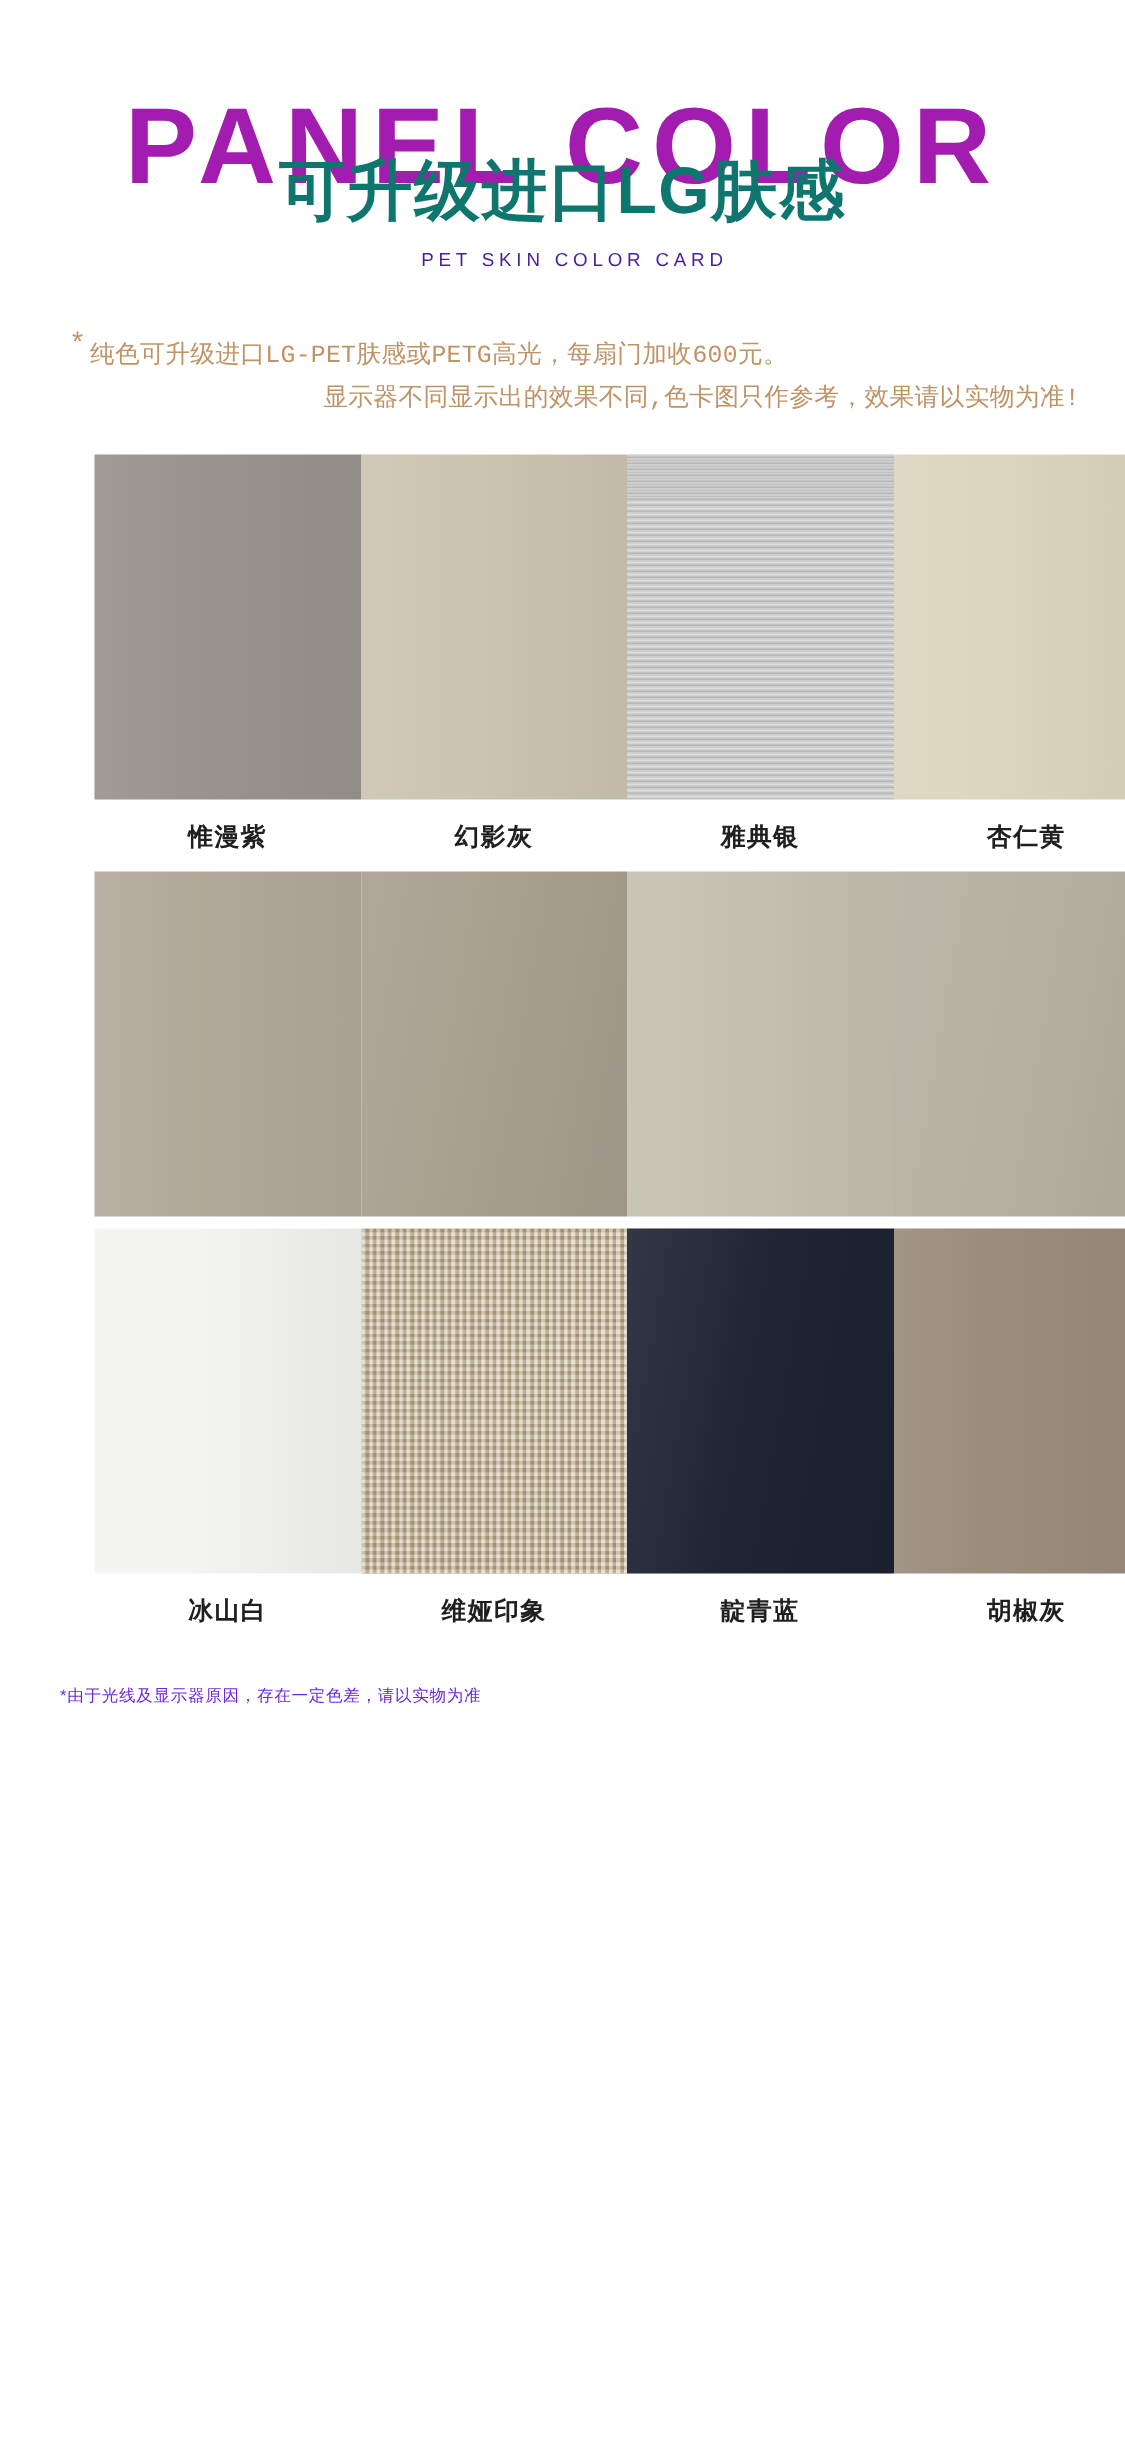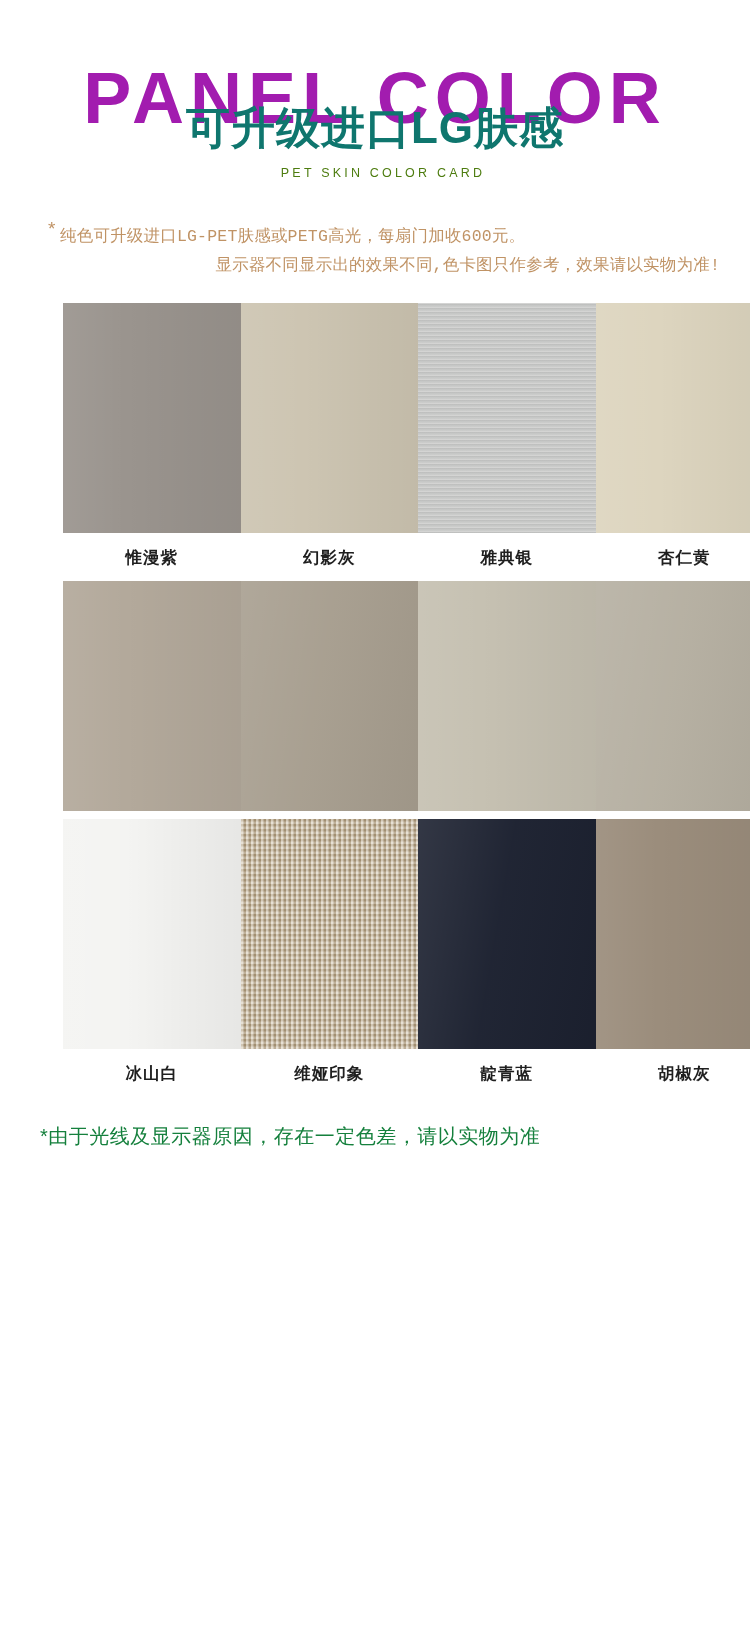--- a/index.html
+++ b/index.html
@@ -37,21 +37,21 @@
     letter-spacing:1px;
     line-height:1.1;
     white-space:nowrap;
   }
   .sub-title {
     position:absolute;
     top:166px; left:16px; right:0;
     text-align:center;
     font-size:12.5px;
     letter-spacing:3.2px;
-    color:#4d7c0f;
+    color:#4c1d95;
     white-space:nowrap;
   }
 
   
   .notice {
     position:relative;
     margin:18px 0 0 0;
     padding:0 30px 0 46px;
     color:#c09365;
     font-size:16.5px;
@@ -123,22 +123,22 @@
     font-size:16.5px;
     font-weight:700;
     color:#1f1f1f;
     letter-spacing:1px;
   }
 
   
   .footer {
     margin-top:34px;
     padding:0 0 46px 40px;
-    font-size:20px;
-    color:#15803d;
+    font-size:11px;
+    color:#6d28d9;
     letter-spacing:0.5px;
   }
 </style>
 </head>
 <body>
 
 <div class="page">
 
   <div class="header">
     <div class="ghost-title">PANEL COLOR</div>

